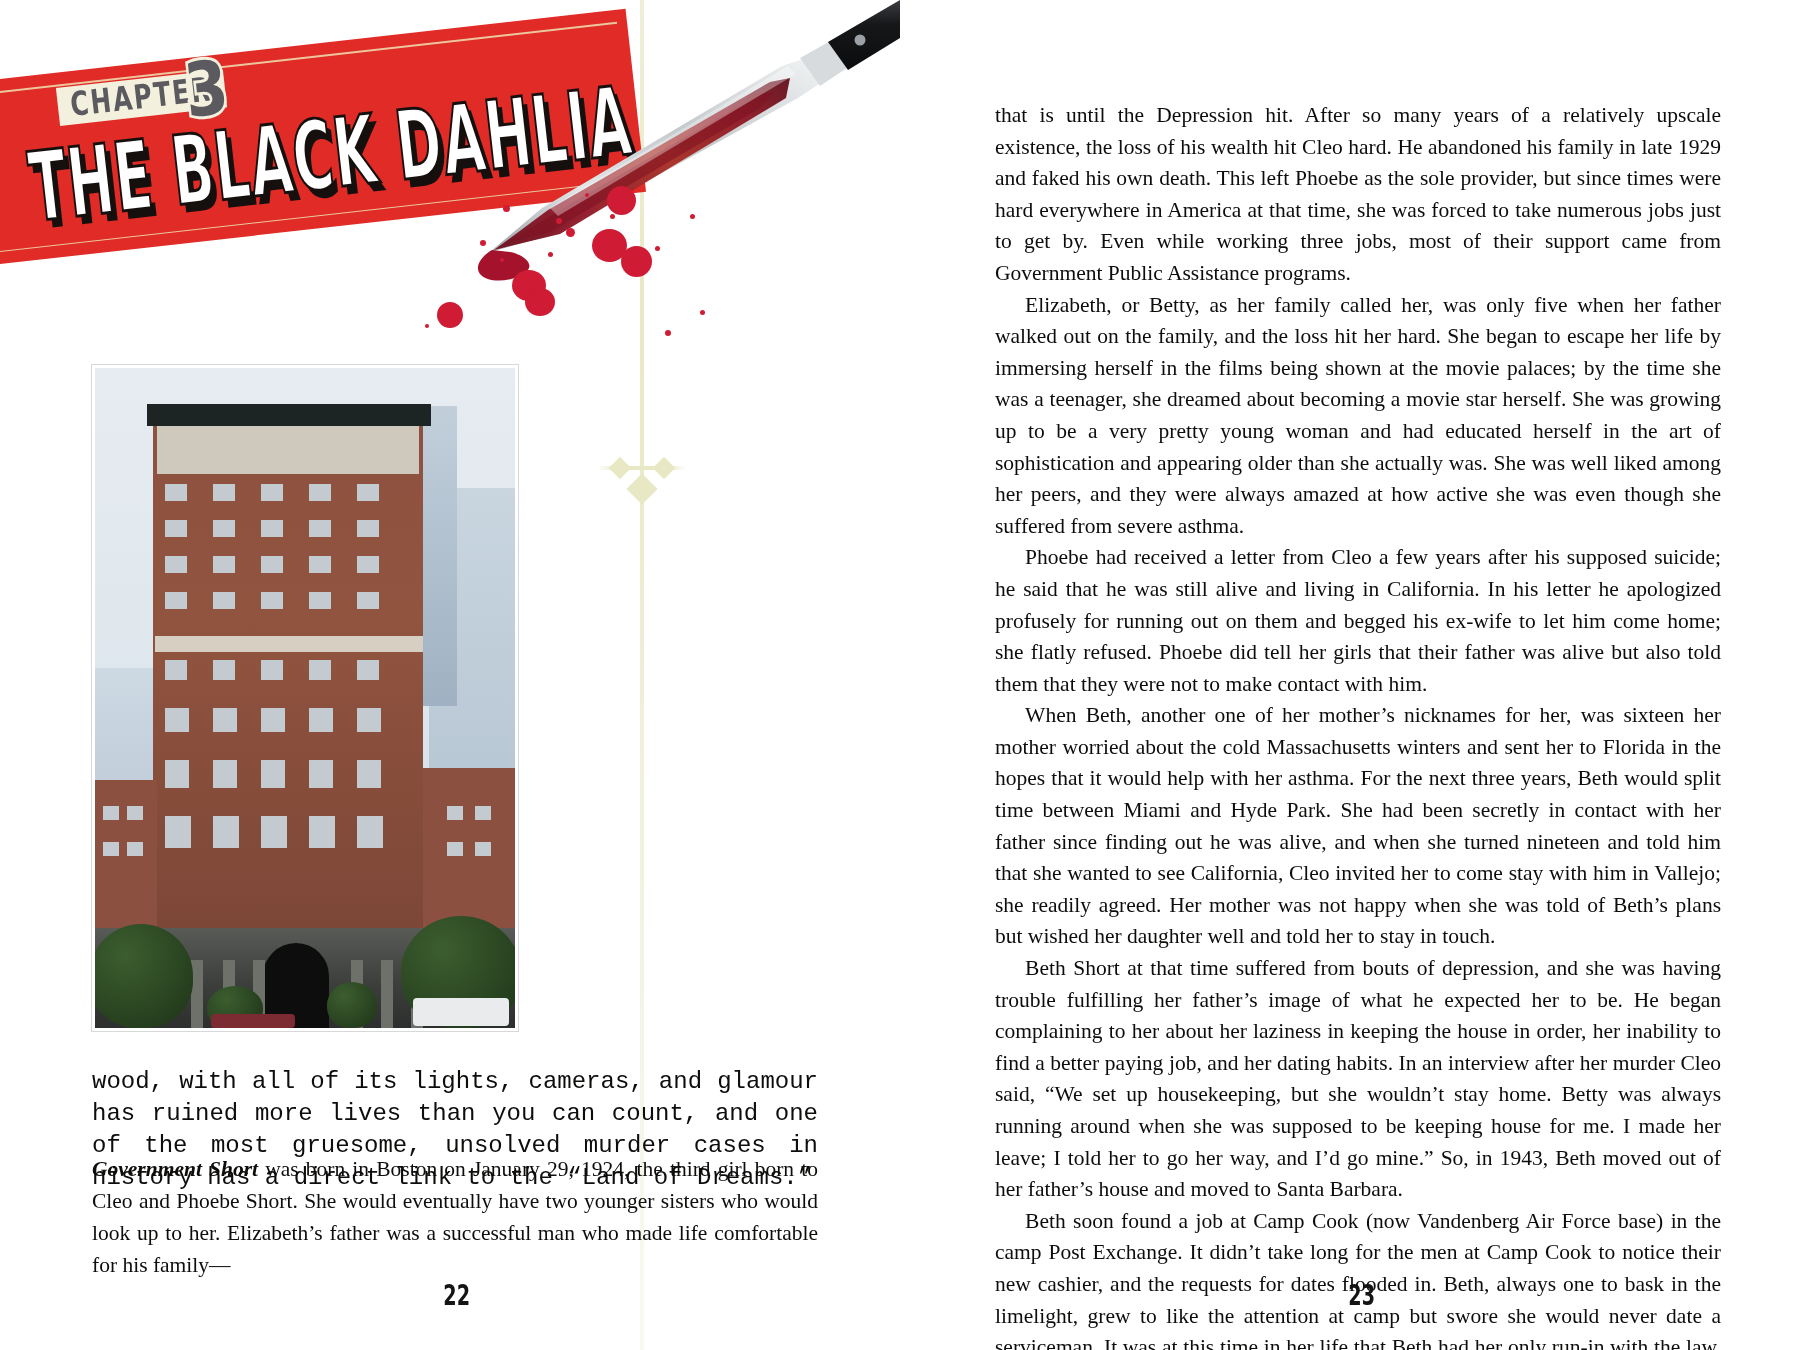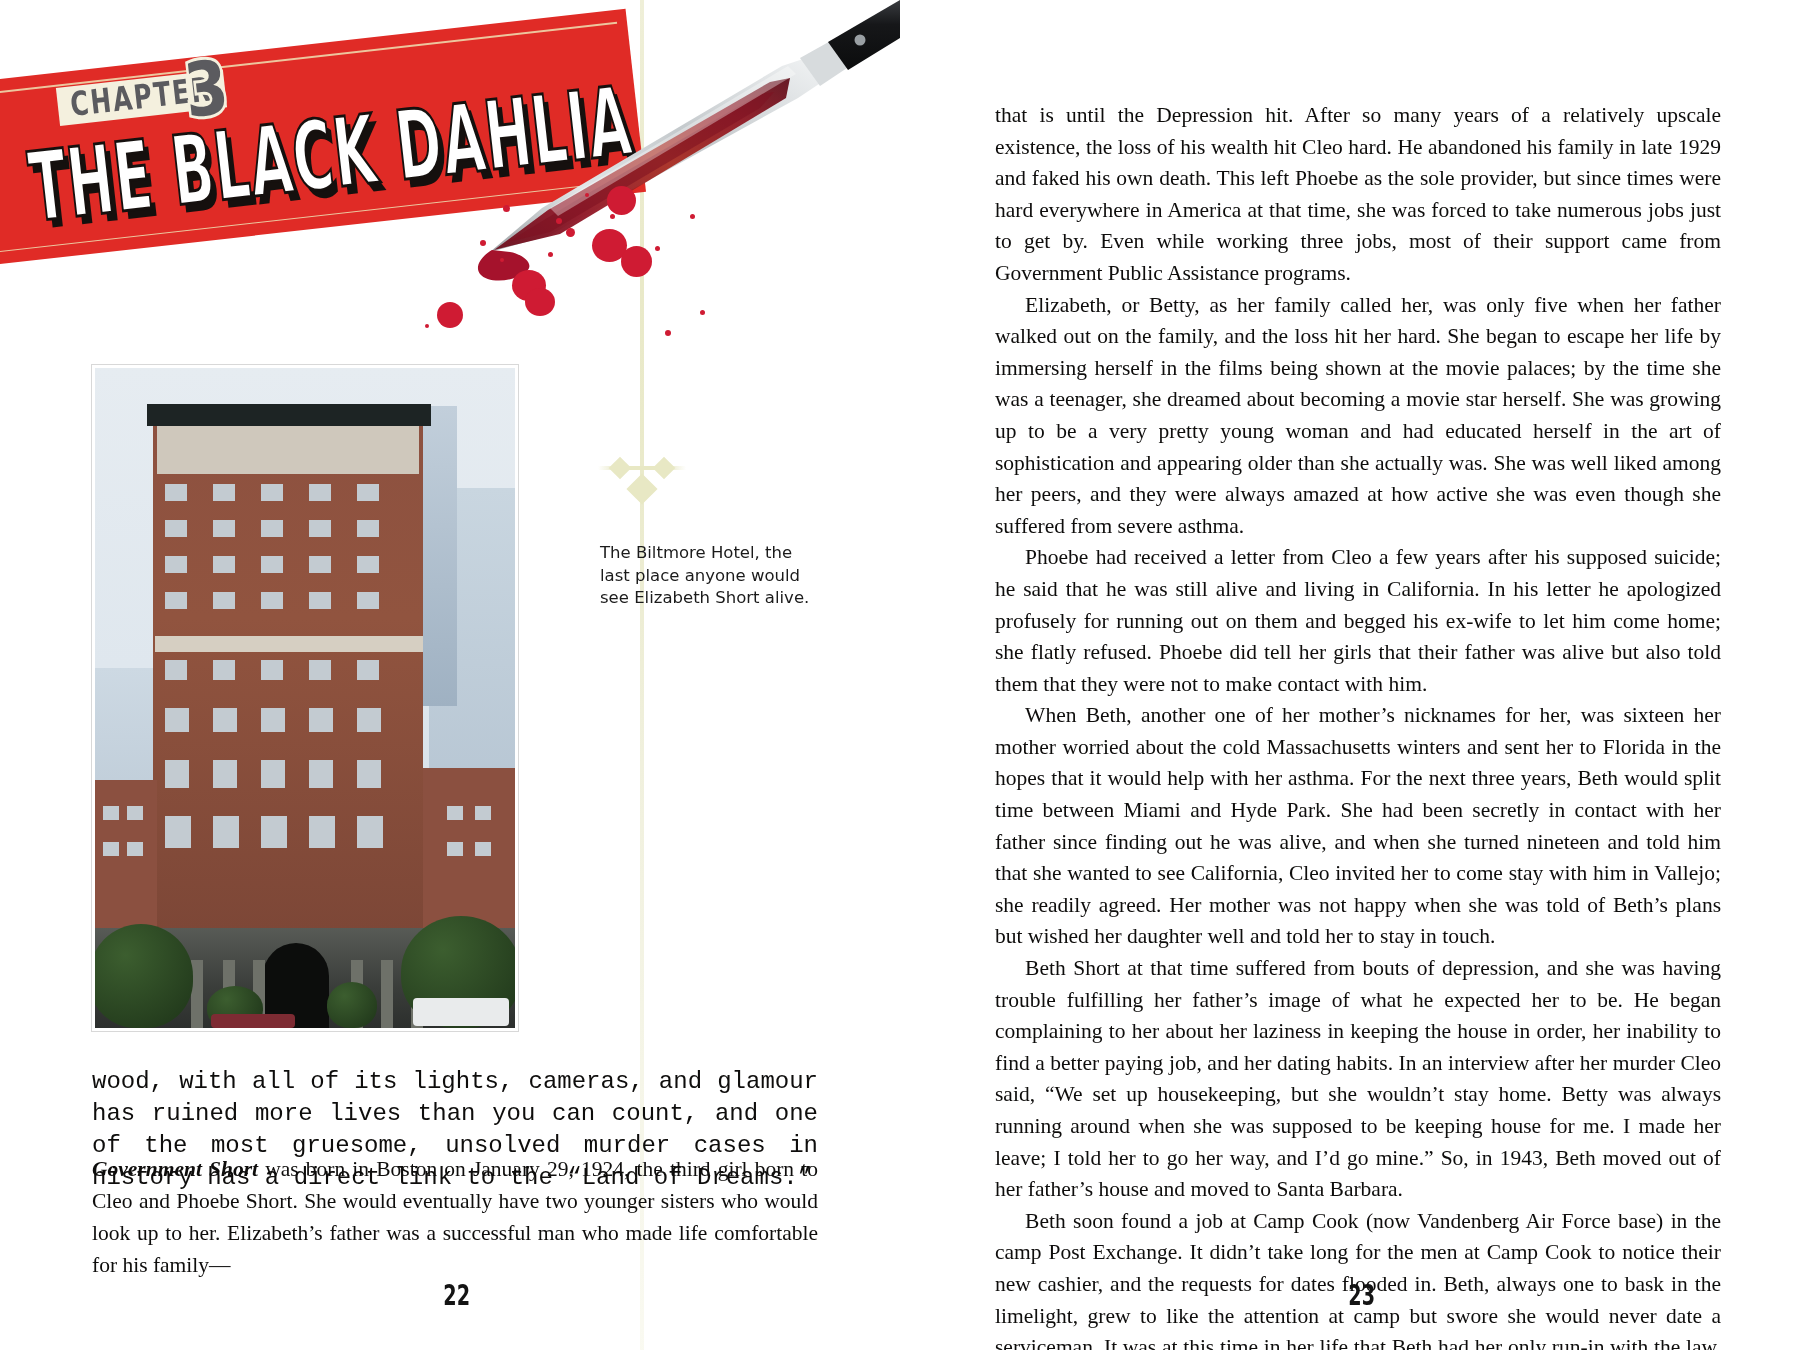--- a/index.html
+++ b/index.html
@@ -289,21 +289,20 @@
 
     <div class="tree" style="left:-6px;top:556px;width:104px;height:104px;"></div>
     <div class="tree" style="left:306px;top:548px;width:120px;height:112px;"></div>
     <div class="tree" style="left:112px;top:618px;width:56px;height:44px;"></div>
     <div class="tree" style="left:232px;top:614px;width:50px;height:46px;"></div>
 
     <div class="car" style="left:318px;top:630px;width:96px;height:28px;"></div>
     <div class="car" style="left:116px;top:646px;width:84px;height:14px;background:#7d2b33;"></div>
   </div>
 
-  <div id="caption">The Biltmore Hotel, the last place anyone would see Elizabeth Short alive.</div>
 
 
   <div id="left-wide" class="col-text">
     <p>wood, with all of its lights, cameras, and glamour has ruined more lives than you can count, and one of the most gruesome, unsolved murder cases in history has a direct link to the “Land of Dreams.”</p>
   </div>
 
   <div id="left-para2" class="col-text">
     <span style="font-style:italic;font-weight:bold;">Government Short</span><span> was born in Boston on January 29, 1924, the third girl born to Cleo and Phoebe Short. She would eventually have two younger sisters who would look up to her. Elizabeth’s father was a successful man who made life comfortable for his family—</span>
   </div>
 

